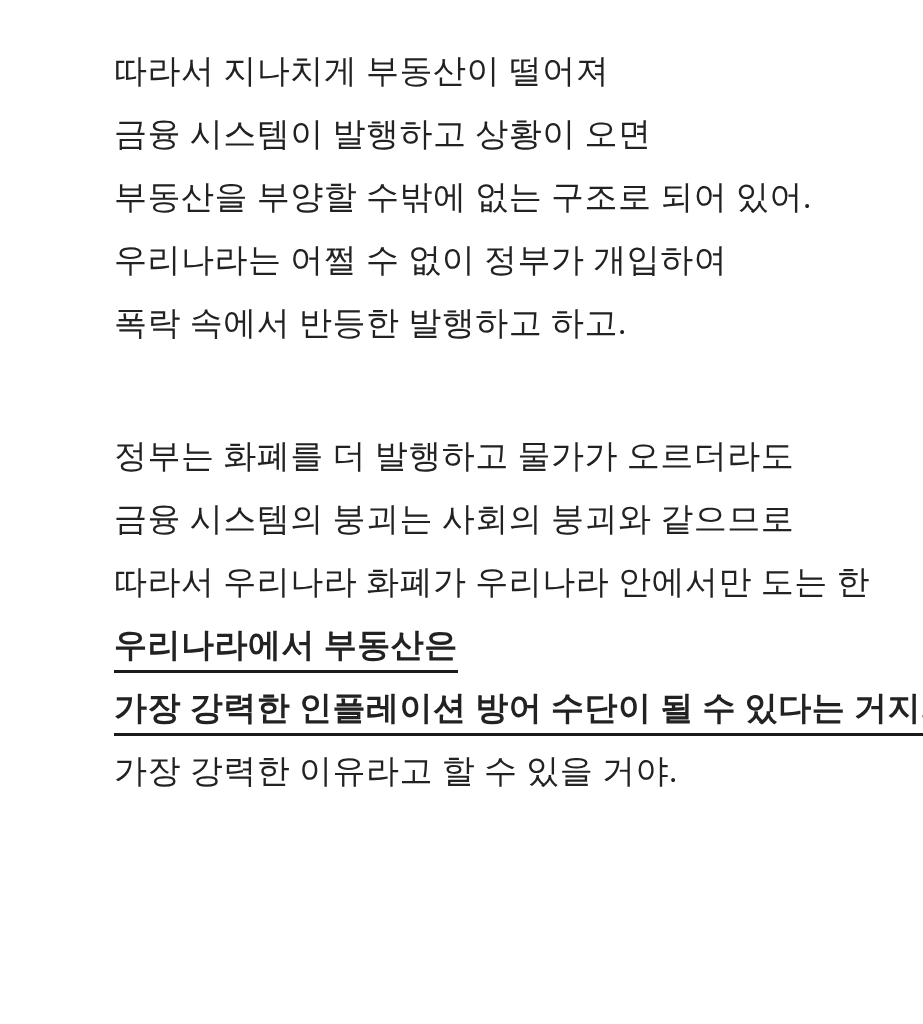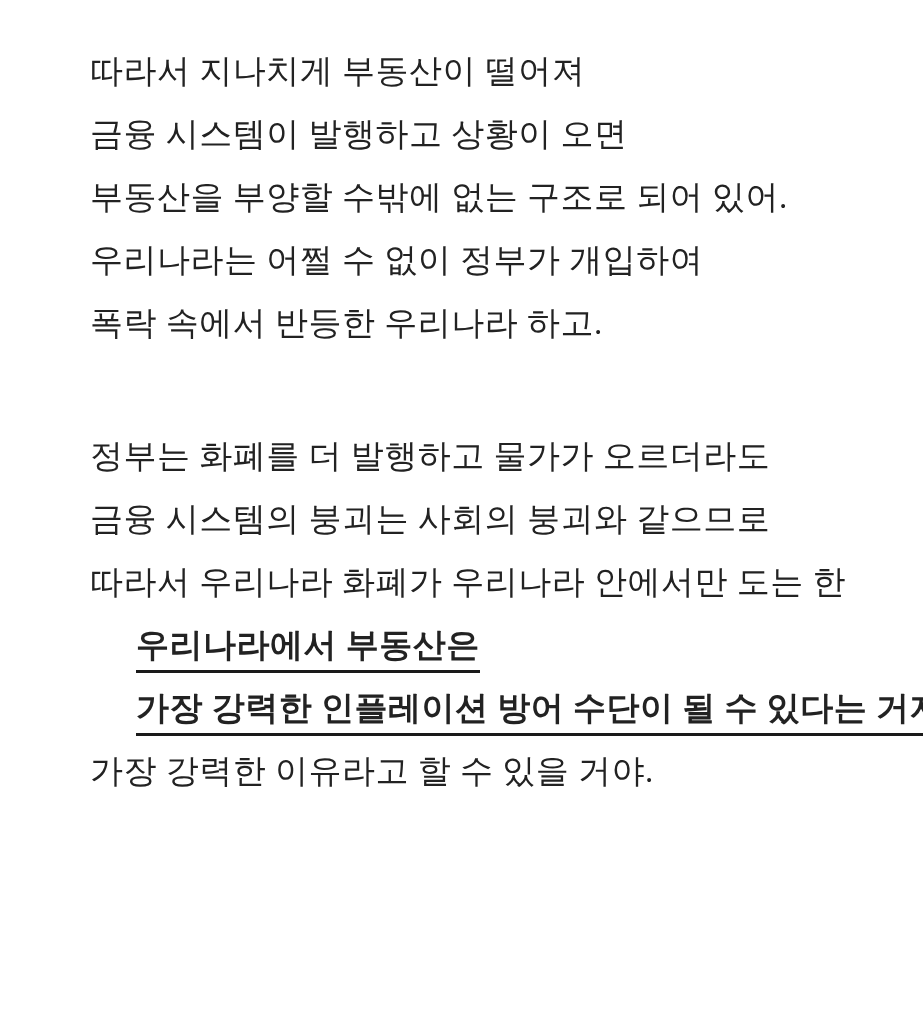--- a/index.html
+++ b/index.html
@@ -10,57 +10,56 @@
   .page {
     position: relative;
     width: 923px;
     height: 1024px;
     background: #ffffff;
     overflow: hidden;
     font-family: "Liberation Serif", "DejaVu Serif", serif;
     color: #222222;
   }
   .text-block {
-    padding: 40px 20px 0 90px;
+    padding: 40px 20px 0 114px;
   }
   .para p {
     margin: 0;
     height: 63px;
     line-height: 63px;
     font-size: 33px;
     letter-spacing: 0.5px;
     white-space: nowrap;
     font-weight: 400;
   }
   .para + .para {
     margin-top: 70px;
   }
   .para p.em {
     font-weight: 700;
-    margin-left: 46px;
   }
   .para p.em .u {
     display: inline-block;
     line-height: 40px;
     border-bottom: 3px solid #1a1a1a;
     padding-bottom: 5px;
   }
 </style>
 </head>
 <body>
 
 <div class="page">
   <div class="text-block">
 
     <section class="para">
       <p>따라서 지나치게 부동산이 떨어져</p>
       <p>금융 시스템이 발행하고 상황이 오면</p>
       <p>부동산을 부양할 수밖에 없는 구조로 되어 있어.</p>
       <p>우리나라는 어쩔 수 없이 정부가 개입하여</p>
-      <p>폭락 속에서 반등한 우리나라 하고.</p>
+      <p>폭락 속에서 반등한 발행하고 하고.</p>
     </section>
 
     <section class="para">
       <p>정부는 화폐를 더 발행하고 물가가 오르더라도</p>
       <p>금융 시스템의 붕괴는 사회의 붕괴와 같으므로</p>
       <p>따라서 우리나라 화폐가 우리나라 안에서만 도는 한</p>
       <p class="em"><span class="u">우리나라에서 부동산은</span></p>
       <p class="em"><span class="u">가장 강력한 인플레이션 방어 수단이 될 수 있다는 거지.</span></p>
       <p>가장 강력한 이유라고 할 수 있을 거야.</p>
     </section>

